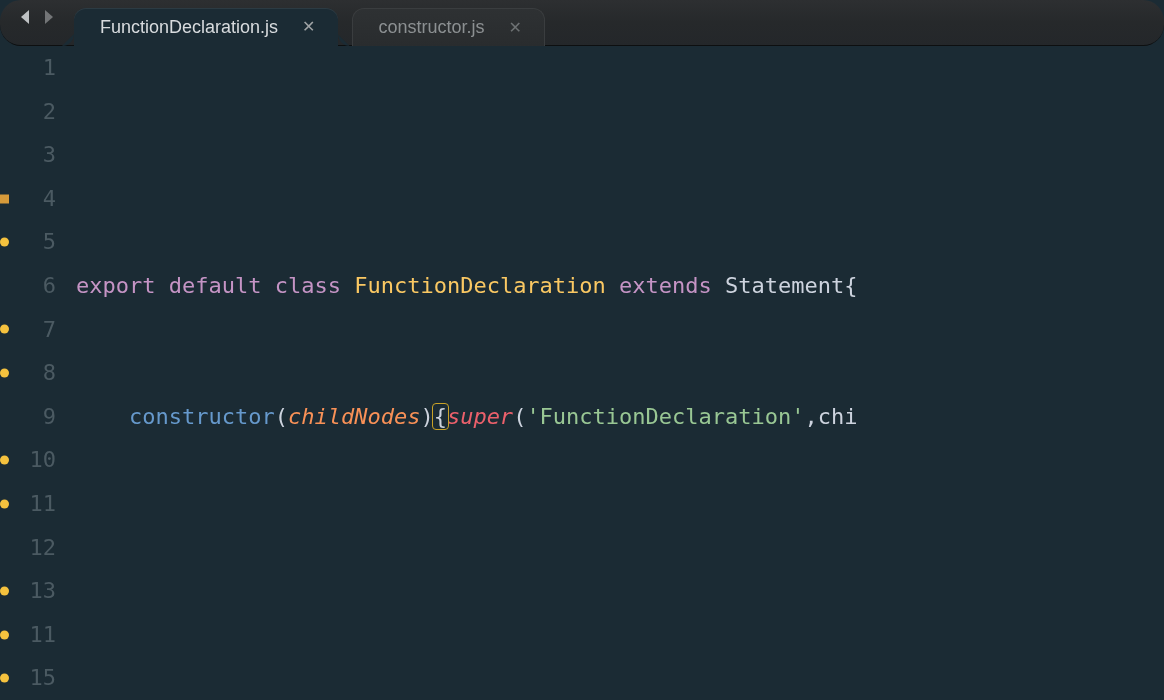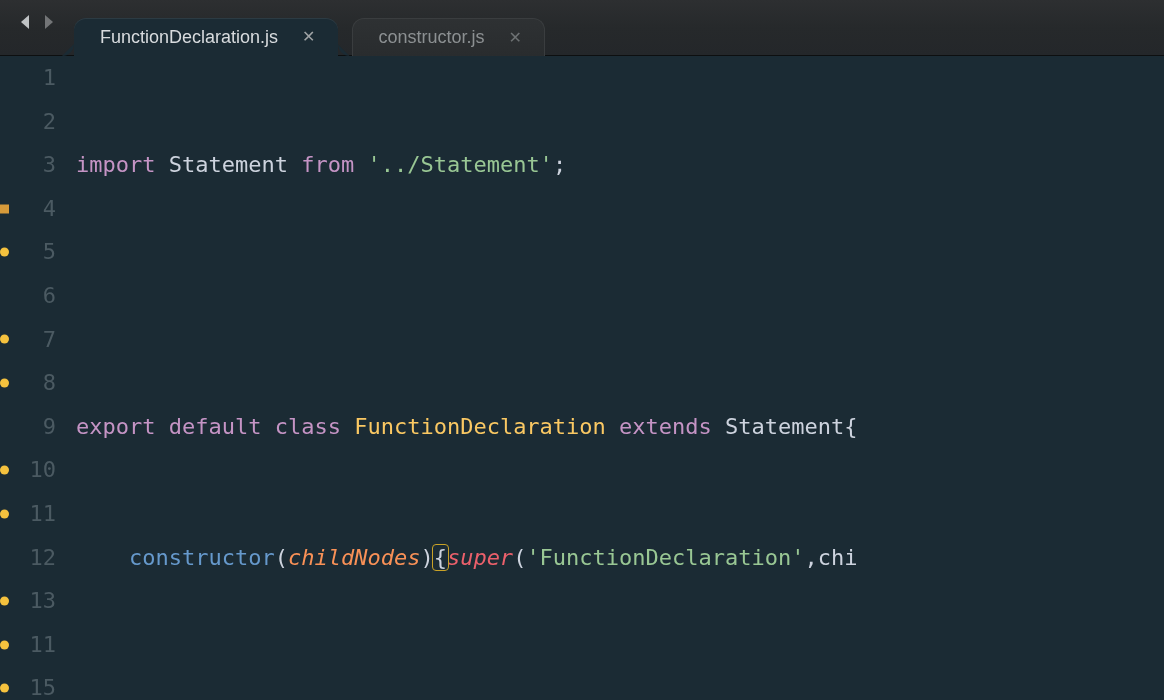--- a/index.html
+++ b/index.html
@@ -6,26 +6,27 @@
   body {
     background: #1b2b34;
     font-family: Menlo, Consolas, 'DejaVu Sans Mono', monospace;
     font-size: 22px;
     width: 1164px;
     height: 700px;
     overflow: hidden;
     color: #cdd3de;
   }
   .titlebar {
-    height: 56px;
+    height: 46px;
     background: linear-gradient(#2d2f31, #26292b 50%, #24272a);
     border-bottom: 1px solid #0d0f10;
     display: flex;
     align-items: flex-end;
     position: relative;
+    border-radius: 21px;
   }
   .nav-arrows {
     display: flex;
     gap: 10px;
     align-items: center;
     padding: 0 18px 10px 18px;
     height: 100%;
     align-self: center;
   }
   .nav-arrows .arrow { color: #bfc2c4; }
@@ -174,21 +175,20 @@
     <div class="ln"><span class="num">9</span></div>
     <div class="ln"><span class="marker"></span><span class="num">10</span></div>
     <div class="ln"><span class="marker"></span><span class="num">11</span></div>
     <div class="ln"><span class="num">12</span></div>
     <div class="ln"><span class="marker"></span><span class="num">13</span></div>
     <div class="ln"><span class="marker"></span><span class="num">11</span></div>
     <div class="ln"><span class="marker"></span><span class="num">15</span></div>
   </div>
 
   <div class="code">
-    <div class="line"><span class="kw">import</span> <span class="ident">Statement</span> <span class="kw">from</span> <span class="str">'../Statement'</span><span class="punc">;</span></div>
     <div class="line"></div>
     <div class="line"><span class="kw">export</span> <span class="kw">default</span> <span class="kw">class</span> <span class="class-name">FunctionDeclaration</span> <span class="kw">extends</span> <span class="ident">Statement</span><span class="punc">{</span></div>
     <div class="line">    <span class="fncall">constructor</span><span class="punc">(</span><span class="param">childNodes</span><span class="punc">)</span><span class="punc hlbx">{</span><span class="superkw">super</span><span class="punc">(</span><span class="str">'FunctionDeclaration'</span><span class="punc">,chi</span></div>
     
     
     
     
     
     
     

